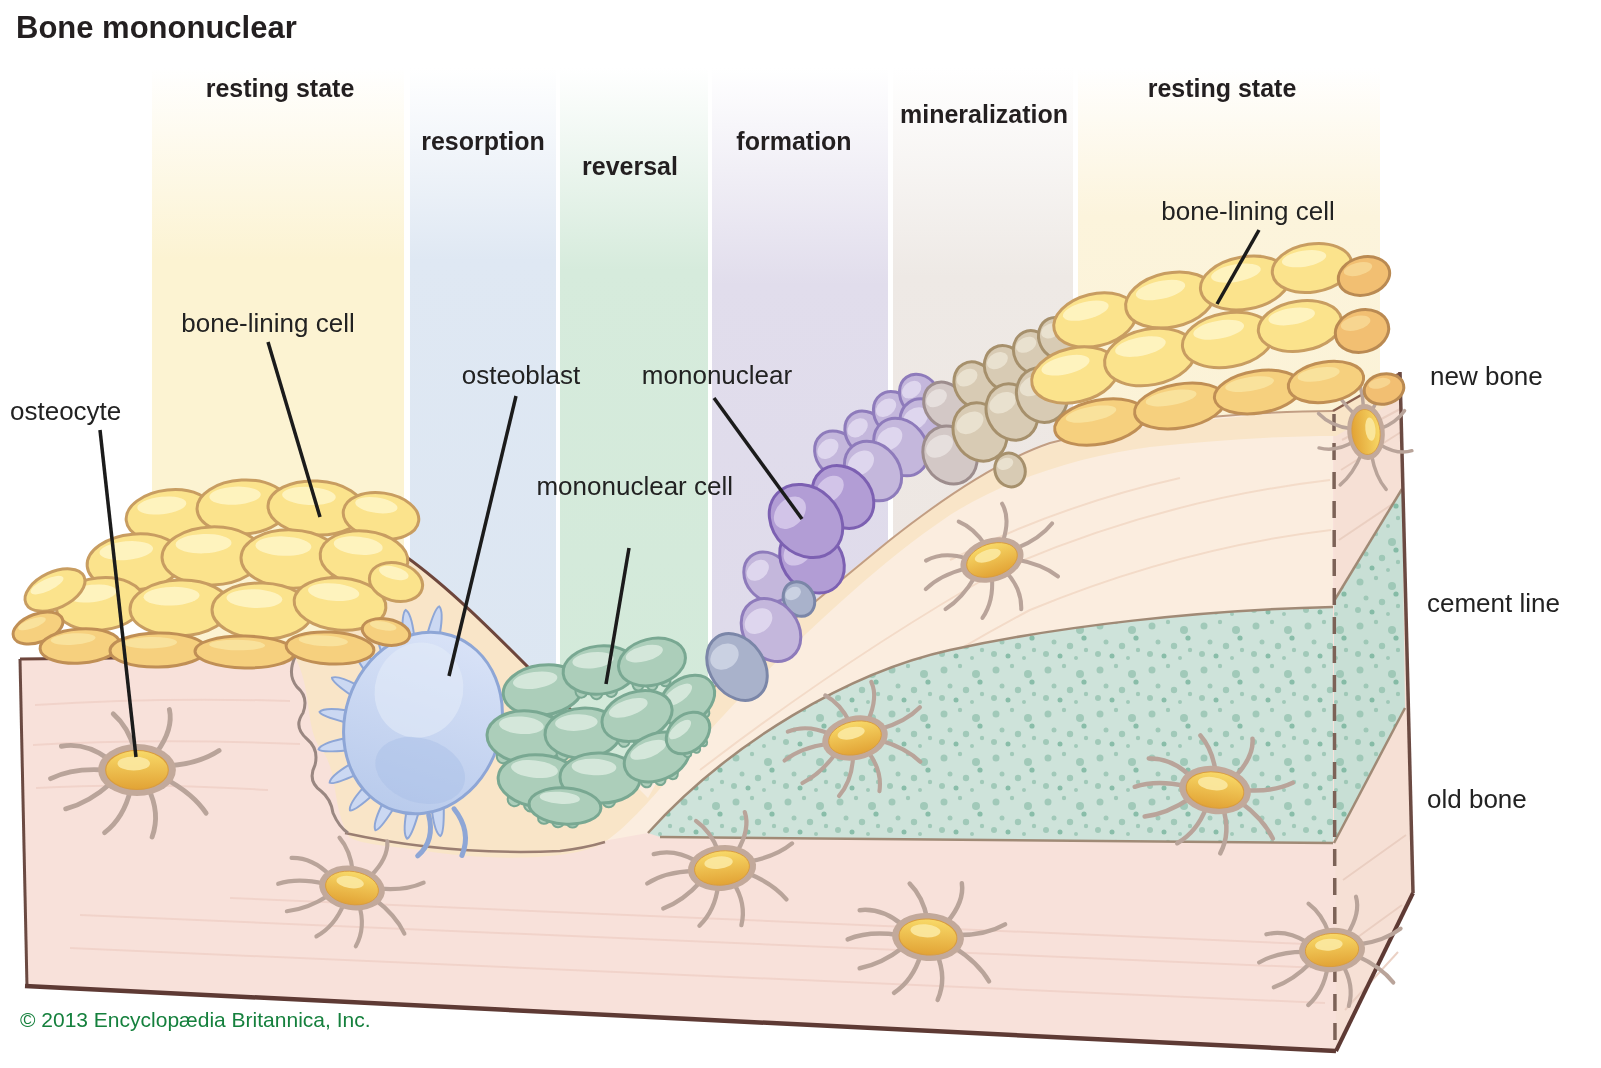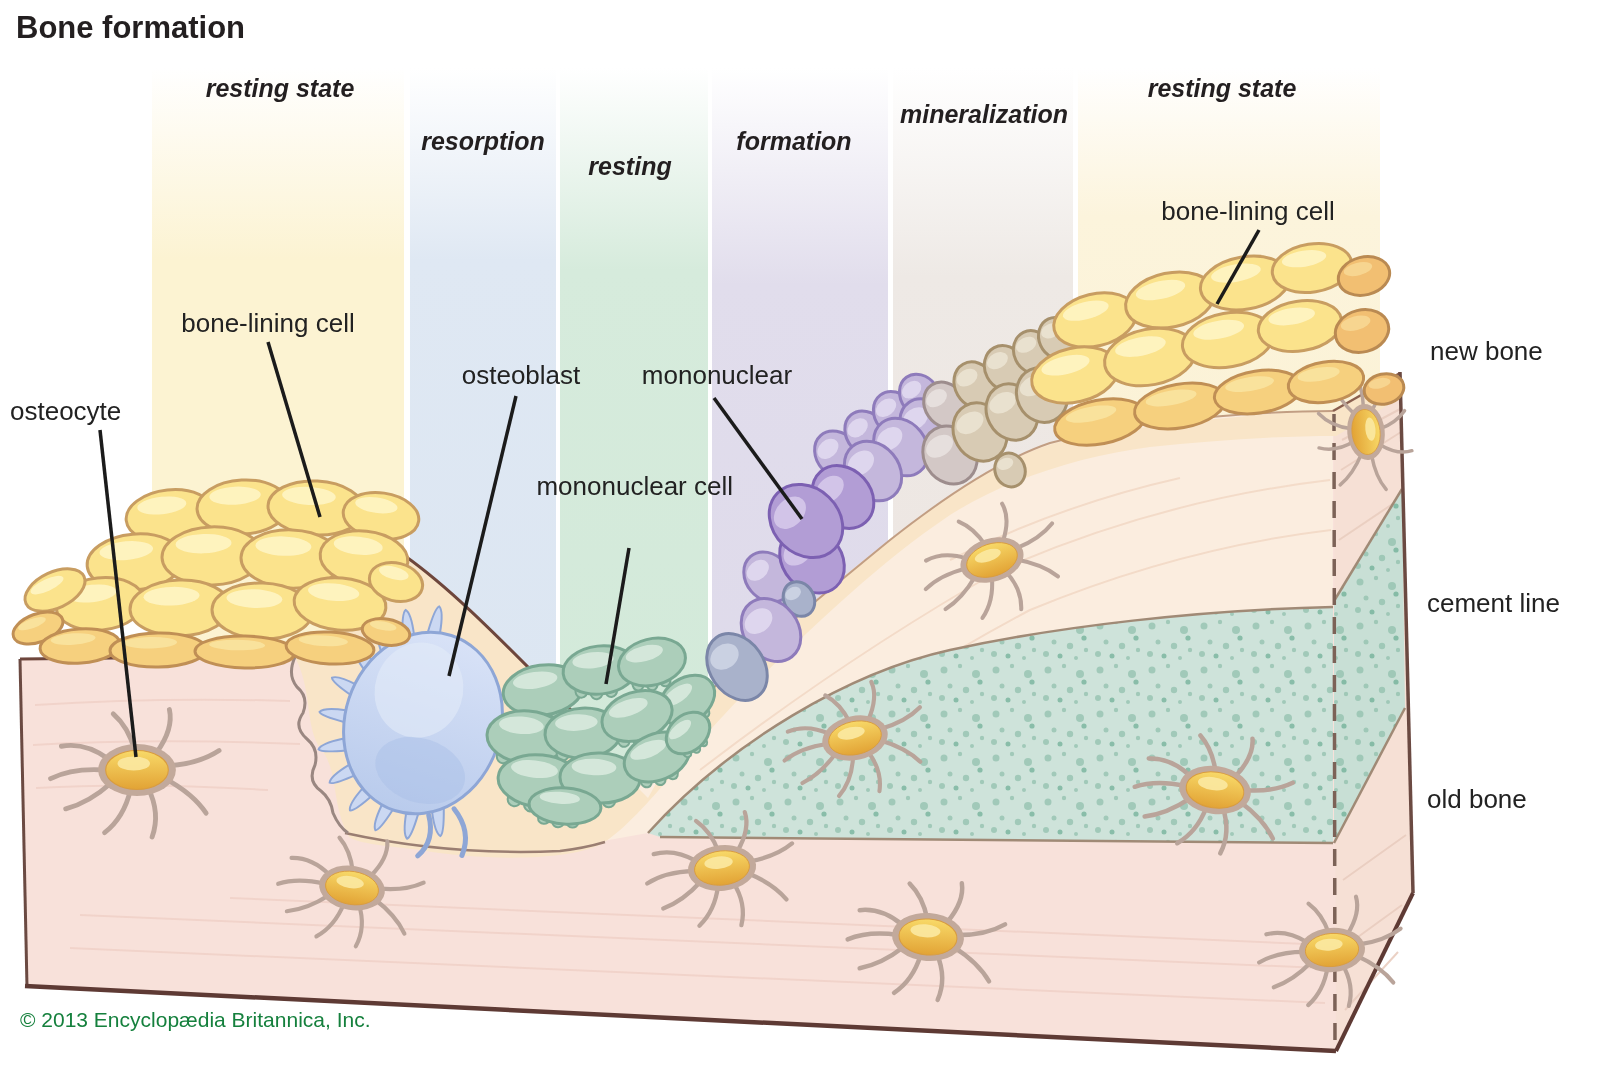--- a/index.html
+++ b/index.html
@@ -1,21 +1,21 @@
 <!DOCTYPE html>
 <html><head>
 <meta charset="utf-8">
 <style>
   html,body{margin:0;padding:0;background:#ffffff;}
   #stage{position:relative;width:1601px;height:1068px;background:#ffffff;overflow:hidden;
          font-family:"Liberation Sans","DejaVu Sans",sans-serif;}
   #art{position:absolute;left:0;top:0;}
   .txt{position:absolute;color:#1f1f1f;white-space:nowrap;}
   .title{left:16px;top:10px;font-size:31px;font-weight:700;color:#231f20;}
-  .phase{font-size:25px;font-weight:700;color:#231f20;transform:translateX(-50%);font-style:italic;}
+  .phase{font-size:25px;font-weight:700;color:#231f20;transform:translateX(-50%);}
   .ann{font-size:26px;color:#222;}
   .annc{transform:translateX(-50%);}
   .side{font-size:26px;color:#222;}
   .mono{white-space:normal;width:210px;text-align:right;line-height:1.28;}
   .copy{left:20px;top:1008px;font-size:21px;color:#15803d;}
 </style>
 </head>
 <body>
 
 <div id="stage">
@@ -326,34 +326,34 @@
   <g stroke="#1b1b1b" stroke-width="3.5" fill="none">
     <path d="M100,430 L136,757"></path>
     <path d="M268,342 L320,517"></path>
     <path d="M516,396 L449,676"></path>
     <path d="M629,548 L606,684"></path>
     <path d="M714,398 L802,519"></path>
     <path d="M1259,230 L1217,304"></path>
   </g>
 </svg>
 
-  <div class="txt title">Bone formation</div>
+  <div class="txt title">Bone mononuclear</div>
 
   <div class="txt phase" style="left:280px;top:74px">resting state</div>
   <div class="txt phase" style="left:483px;top:127px">resorption</div>
-  <div class="txt phase" style="left:630px;top:152px">resting</div>
+  <div class="txt phase" style="left:630px;top:152px">reversal</div>
   <div class="txt phase" style="left:794px;top:127px">formation</div>
   <div class="txt phase" style="left:984px;top:100px">mineralization</div>
   <div class="txt phase" style="left:1222px;top:74px">resting state</div>
 
   <div class="txt ann annc" style="left:268px;top:308px">bone-lining cell</div>
   <div class="txt ann" style="left:10px;top:396px">osteocyte</div>
   <div class="txt ann annc" style="left:521px;top:360px">osteoblast</div>
   <div class="txt ann annc mono" style="left:628px;top:470px">mononuclear cell</div>
   <div class="txt ann annc" style="left:717px;top:360px">mononuclear</div>
   <div class="txt ann annc" style="left:1248px;top:196px">bone-lining cell</div>
 
-  <div class="txt side" style="left:1430px;top:336px">new bone</div>
+  <div class="txt side" style="left:1430px;top:361px">new bone</div>
   <div class="txt side" style="left:1427px;top:588px">cement line</div>
   <div class="txt side" style="left:1427px;top:784px">old bone</div>
 
   <div class="txt copy">© 2013 Encyclopædia Britannica, Inc.</div>
 </div>
 
 </body></html>

